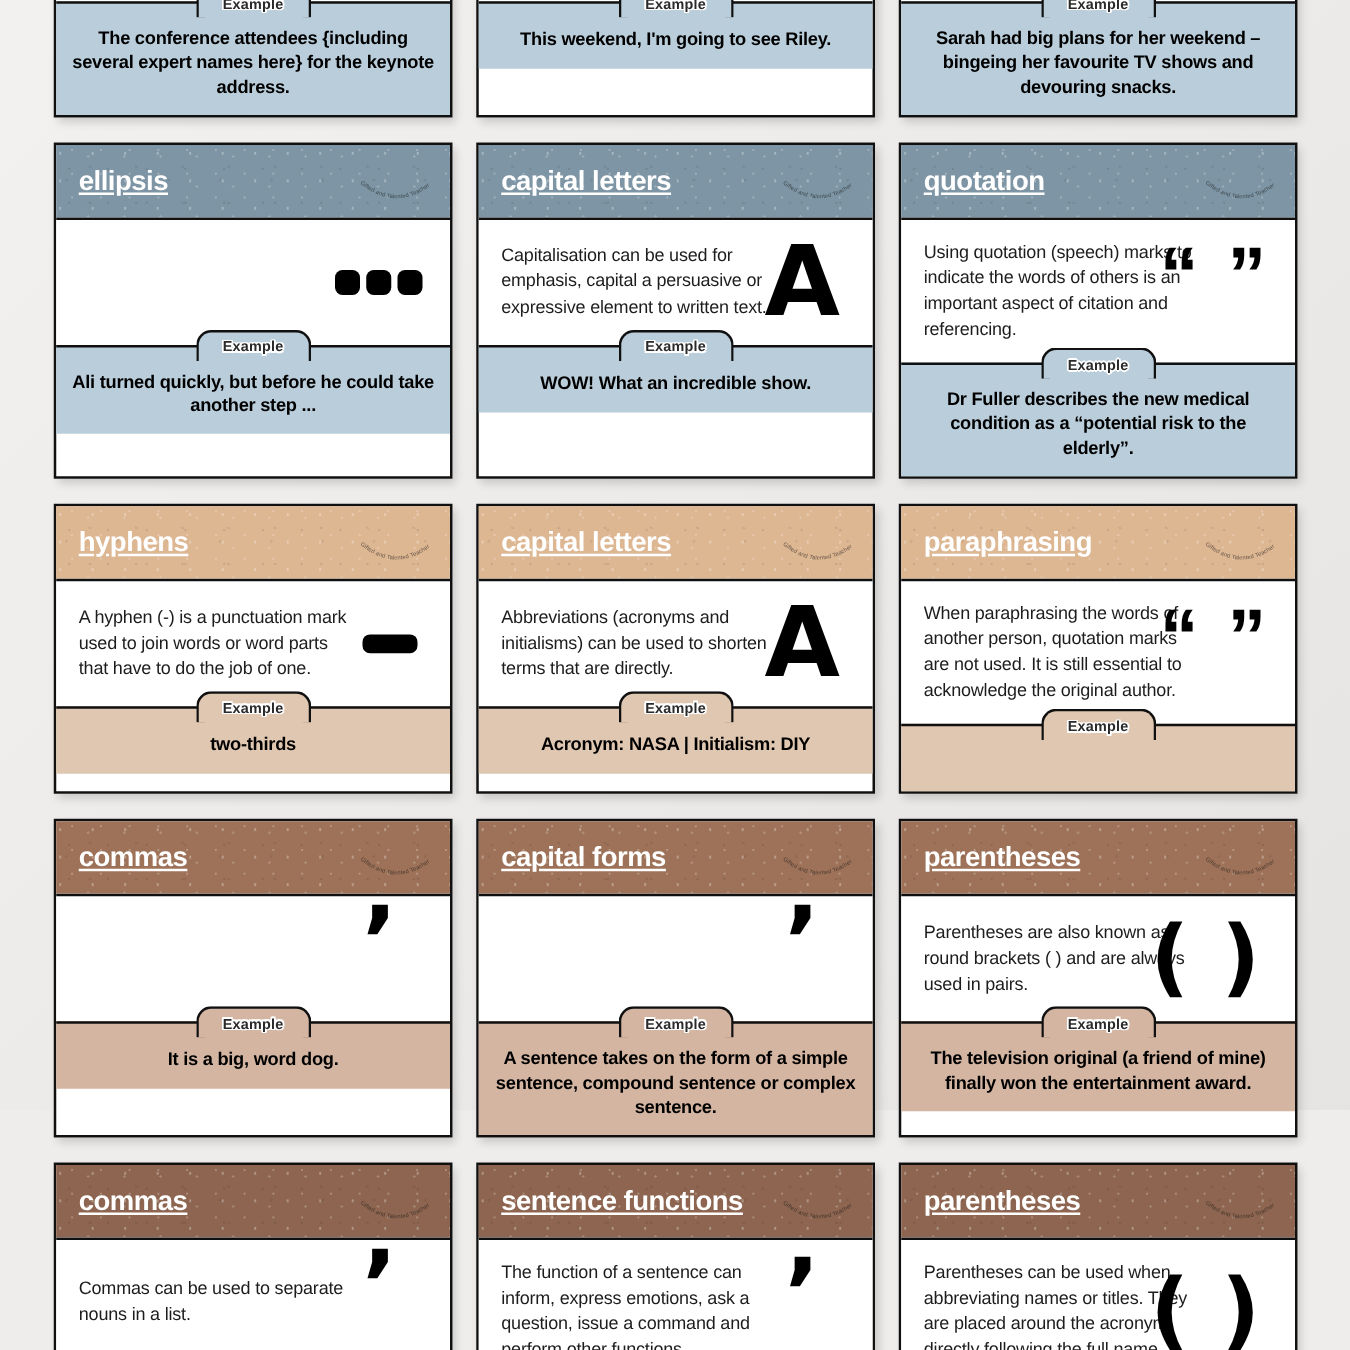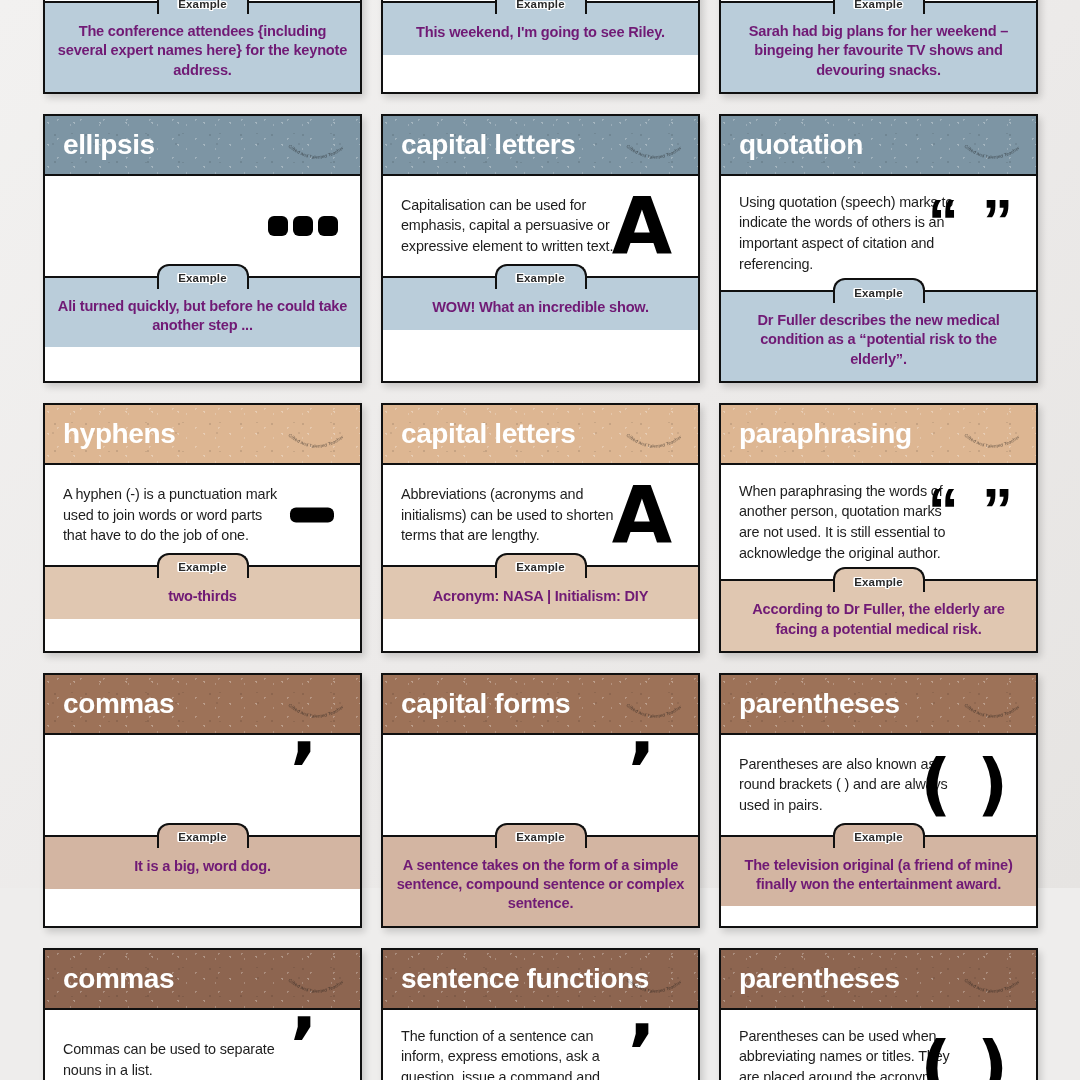--- a/index.html
+++ b/index.html
@@ -50,25 +50,26 @@
       radial-gradient(circle at 73% 60%, rgba(0,0,0,.09) 0 1px, transparent 1px),
       radial-gradient(circle at 88% 38%, rgba(255,255,255,.22) 0 1px, transparent 1px),
       radial-gradient(circle at 20% 85%, rgba(0,0,0,.08) 0 1px, transparent 1px);
     background-size: 26px 22px, 31px 27px, 23px 19px, 37px 29px, 29px 24px, 41px 33px;
     pointer-events:none;
   }
   .card-title {
     position: relative;
     z-index: 2;
     color: #ffffff;
-    font-size: 28px;
+    font-size: 22px;
     font-weight: 700;
     letter-spacing: -0.4px;
     line-height: 1;
     white-space: nowrap;
+    text-decoration: underline;
   }
   .watermark {
     position: absolute;
     right: 9px; bottom: 6px;
     width: 66px; height: 26px;
     z-index: 3;
     opacity: .62;
   }
   .card-body {
     position: relative;
@@ -148,21 +149,21 @@
       0 -1.3px 0 #fff, 0 1.3px 0 #fff,
       -1.3px 0 0 #fff, 1.3px 0 0 #fff;
     position: relative;
     top: 1px;
   }
   .example-text {
     font-size: 14.6px;
     font-weight: 700;
     line-height: 1.32;
     text-align: center;
-    color: #701a75;
+    color: #000000;
     letter-spacing: -.2px;
   }
 </style>
 </head>
 <body>
 
 <div class="page">
   <div class="grid" id="grid">
       <div class="card" id="card-braces">
         <div class="card-body" style="min-height:24px;border-top:none;padding:0;"></div>
@@ -284,21 +285,21 @@
         <div class="card-head" style="background:#ddb692">
           <div class="card-title">capital letters</div>
           <svg class="watermark" viewBox="0 0 100 36">
             <defs>
               <path id="wmArc" d="M3,4 Q50,44 97,2" fill="none"></path>
             </defs>
             <text font-size="7" font-family="Liberation Sans, sans-serif" fill="#151515" letter-spacing="0.2"><textPath href="#wmArc" startOffset="2%">Gifted and Talented Teacher</textPath></text>
           </svg>
         </div>
         <div class="card-body">
-          <div class="desc">Abbreviations (acronyms and initialisms) can be used to shorten terms that are lengthy.</div>
+          <div class="desc">Abbreviations (acronyms and initialisms) can be used to shorten terms that are directly.</div>
           <div class="symbol sym-A">A</div>
         </div>
         <div class="example-wrap" style="background:#e0c7b1">
           <div class="tab" style="background:#e0c7b1">
             <span class="tab-label">Example</span>
           </div>
           <div class="example-text">Acronym: NASA  |  Initialism: DIY</div>
         </div>
       </div>
       <div class="card" id="card-paraphrasing">
@@ -312,21 +313,20 @@
           </svg>
         </div>
         <div class="card-body">
           <div class="desc">When paraphrasing the words of another person, quotation marks are not used. It is still essential to acknowledge the original author.</div>
           <div class="symbol sym-quote">“&nbsp;”</div>
         </div>
         <div class="example-wrap" style="background:#e0c7b1">
           <div class="tab" style="background:#e0c7b1">
             <span class="tab-label">Example</span>
           </div>
-          <div class="example-text">According to Dr Fuller, the elderly are facing a potential medical risk.</div>
         </div>
       </div>
       <div class="card" id="card-commas-adjectives">
         <div class="card-head" style="background:#9d7258">
           <div class="card-title">commas</div>
           <svg class="watermark" viewBox="0 0 100 36">
             <defs>
               <path id="wmArc" d="M3,4 Q50,44 97,2" fill="none"></path>
             </defs>
             <text font-size="7" font-family="Liberation Sans, sans-serif" fill="#151515" letter-spacing="0.2"><textPath href="#wmArc" startOffset="2%">Gifted and Talented Teacher</textPath></text>

